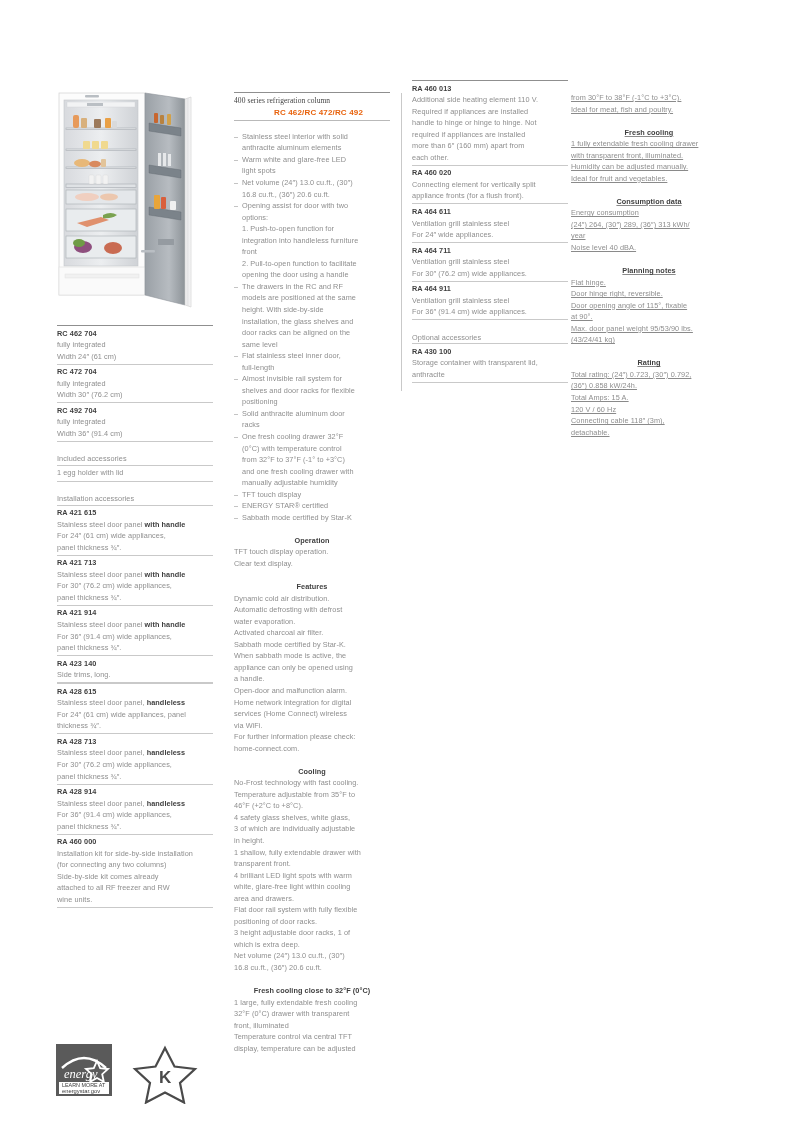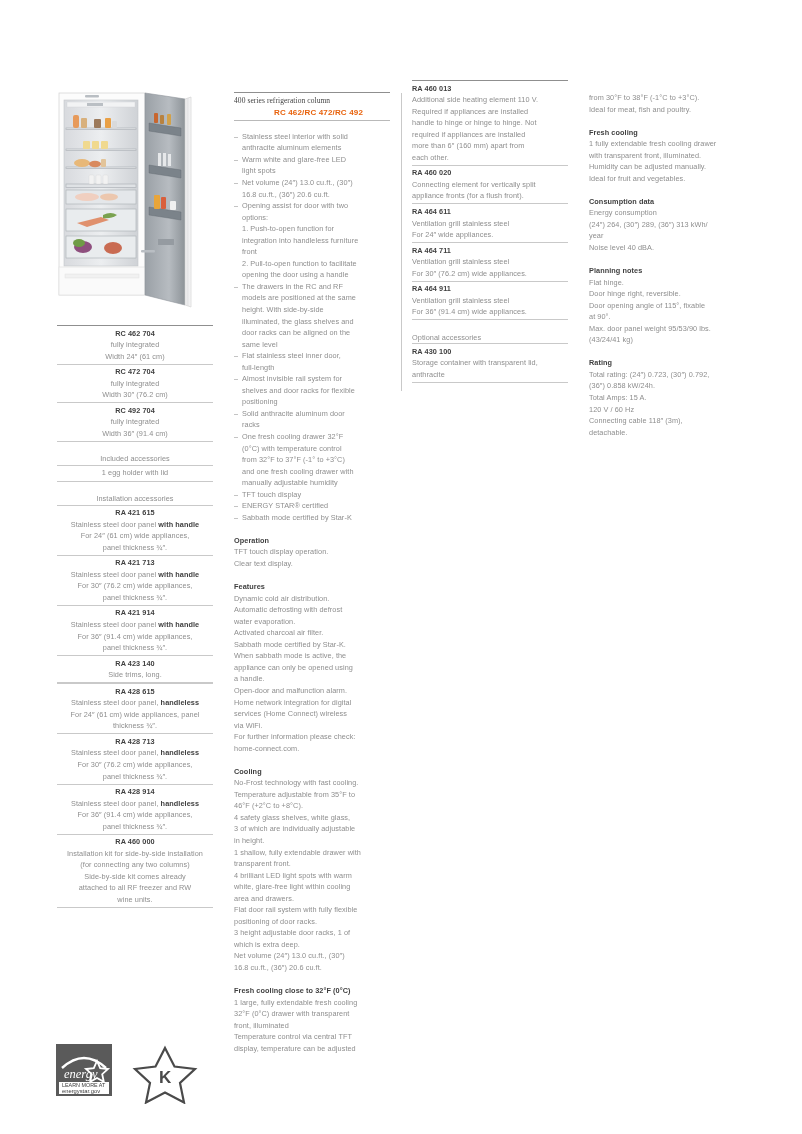--- a/index.html
+++ b/index.html
@@ -27,31 +27,32 @@
   
   .col {
     position: absolute;
     font-size: 7.3px;
     line-height: 11.55px;
     letter-spacing: 0.01em;
   }
   .c1 { left: 57px;  top: 92px;  width: 156px; }
   .c2 { left: 234px; top: 92px;  width: 156px; }
   .c3 { left: 412px; top: 80px;  width: 156px; }
-  .c4 { left: 589px; top: 92px;  width: 156px; }
+  .c4 { left: 571px; top: 92px;  width: 156px; text-decoration: underline; }
 
   .bold {
     color: #3f3f3f;
     font-weight: bold;
   }
   .sect-title {
     color: #3f3f3f;
     font-weight: bold;
     font-size: 7.3px;
     line-height: 11.55px;
+    text-align: center;
   }
   .body-line {
     color: #8e8e8e;
     font-size: 7.3px;
     line-height: 11.55px;
   }
   .gap {
     height: 11.5px;
   }
 
@@ -235,21 +236,21 @@
       <rect x="104" y="106" width="5" height="12" rx="1" fill="#d95f3c"></rect>
       <rect x="113" y="110" width="6" height="9" rx="1" fill="#f0f0f0"></rect>
 
       <rect x="101" y="148" width="16" height="6" fill="#959ba1"></rect>
 
       <rect x="28" y="4" width="14" height="2.4" rx="1" fill="#b9bec3"></rect>
       <rect x="84" y="159" width="14" height="2.4" rx="1" fill="#b9bec3"></rect>
     </svg>
   </div>
 
-  <div class="col c1" style="top:325px;text-align:center;">
+  <div class="col c1" style="top:325px;">
 
     <div>
       <div class="rule-top"></div>
       <div class="block">
         <div class="bold">RC 462 704</div>
         <div class="body-line">fully integrated</div>
         <div class="body-line">Width 24″ (61 cm)</div>
       </div>
       <div class="rule"></div>
       <div class="block">
@@ -357,21 +358,21 @@
     </div>
     <div class="rule-orange" style="margin-top:1px;"></div>
 
     <div style="height:10px;"></div>
 
     <ul class="bullets">
       <li><span class="dash">–</span><span>Stainless steel interior with solid</span><br><span>anthracite aluminum elements</span></li>
       <li><span class="dash">–</span><span>Warm white and glare-free LED</span><br><span>light spots</span></li>
       <li><span class="dash">–</span><span>Net volume (24″) 13.0 cu.ft., (30″)</span><br><span>16.8 cu.ft., (36″) 20.6 cu.ft.</span></li>
       <li><span class="dash">–</span><span>Opening assist for door with two</span><br><span>options:</span><br><span>1. Push-to-open function for</span><br><span>integration into handleless furniture</span><br><span>front</span><br><span>2. Pull-to-open function to facilitate</span><br><span>opening the door using a handle</span></li>
-      <li><span class="dash">–</span><span>The drawers in the RC and RF</span><br><span>models are positioned at the same</span><br><span>height. With side-by-side</span><br><span>illuminated, the glass shelves and</span><br><span>door racks can be aligned on the</span><br><span>same level</span></li>
+      <li><span class="dash">–</span><span>The drawers in the RC and RF</span><br><span>models are positioned at the same</span><br><span>height. With side-by-side</span><br><span>installation, the glass shelves and</span><br><span>door racks can be aligned on the</span><br><span>same level</span></li>
       <li><span class="dash">–</span><span>Flat stainless steel inner door,</span><br><span>full-length</span></li>
       <li><span class="dash">–</span><span>Almost invisible rail system for</span><br><span>shelves and door racks for flexible</span><br><span>positioning</span></li>
       <li><span class="dash">–</span><span>Solid anthracite aluminum door</span><br><span>racks</span></li>
       <li><span class="dash">–</span><span>One fresh cooling drawer 32°F</span><br><span>(0°C) with temperature control</span><br><span>from 32°F to 37°F (-1° to +3°C)</span><br><span>and one fresh cooling drawer with</span><br><span>manually adjustable humidity</span></li>
       <li><span class="dash">–</span><span>TFT touch display</span></li>
       <li><span class="dash">–</span><span>ENERGY STAR® certified</span></li>
       <li><span class="dash">–</span><span>Sabbath mode certified by Star-K</span></li>
     </ul>
 
     <div class="gap"></div>

